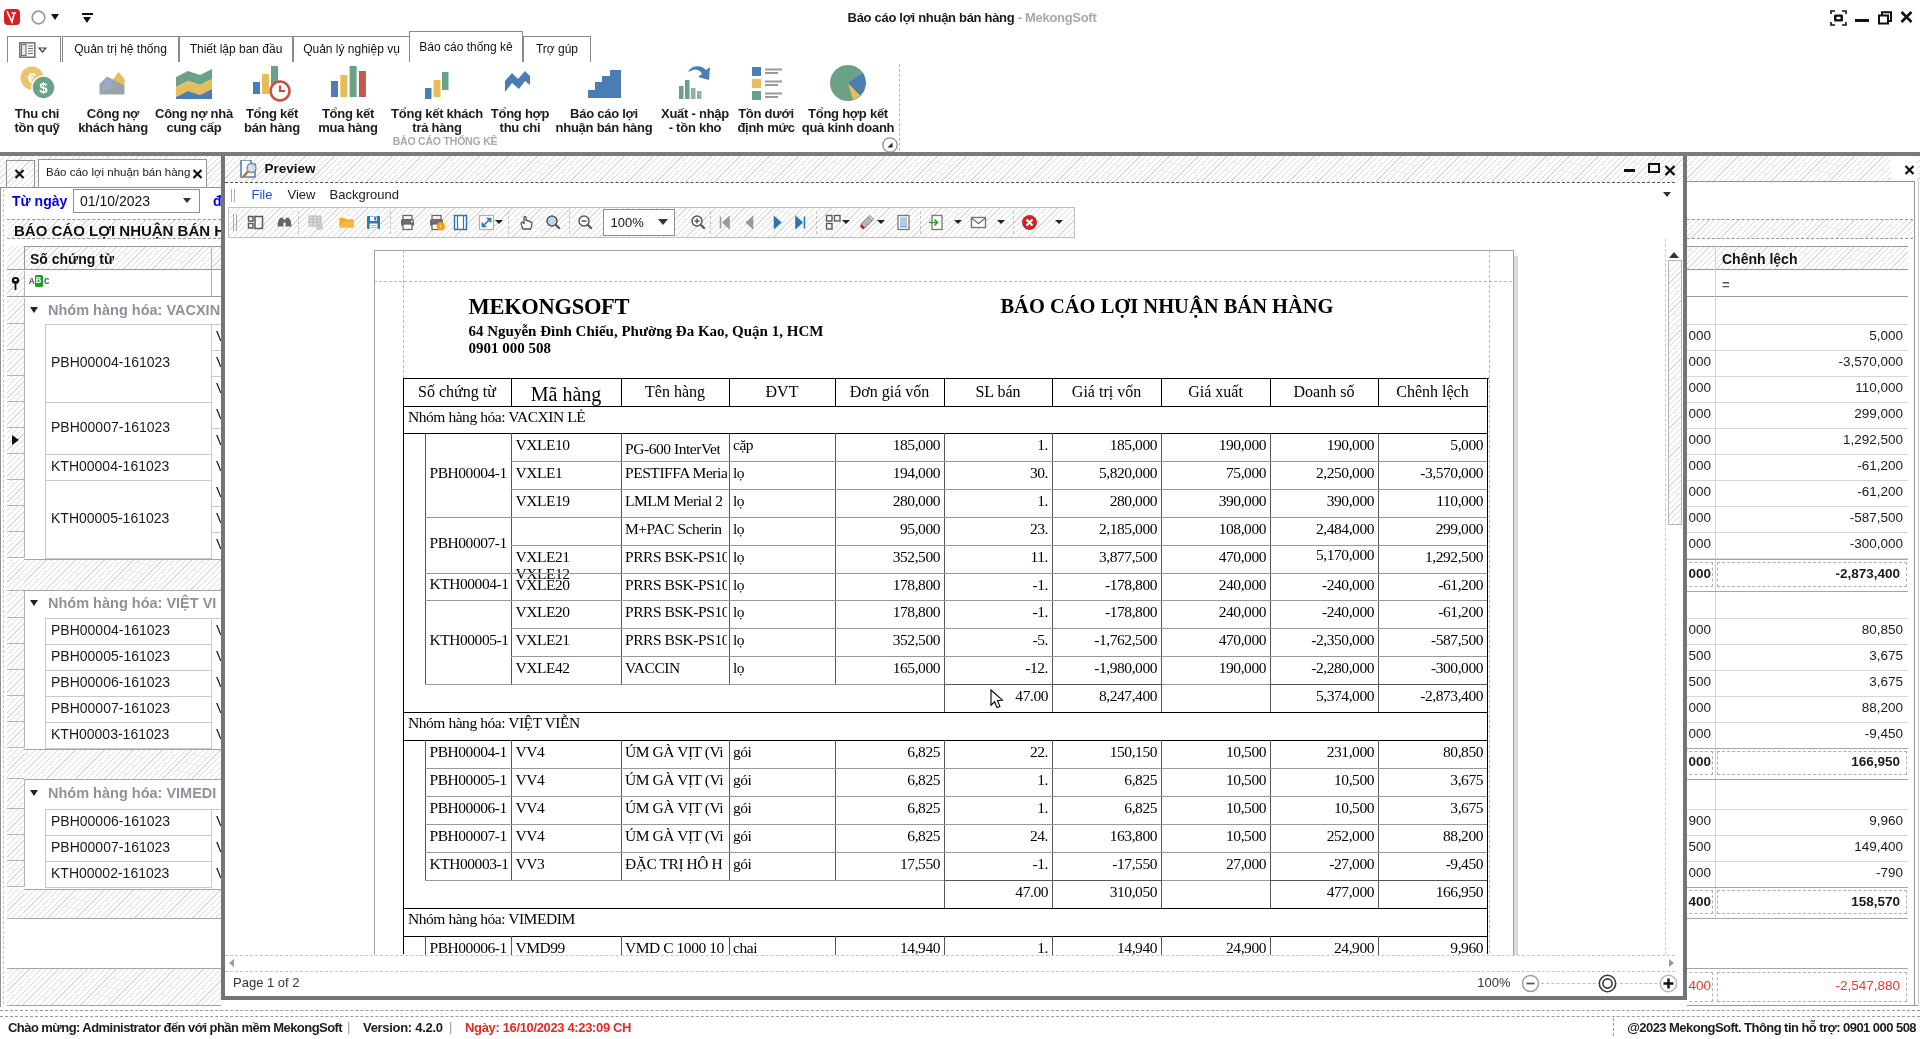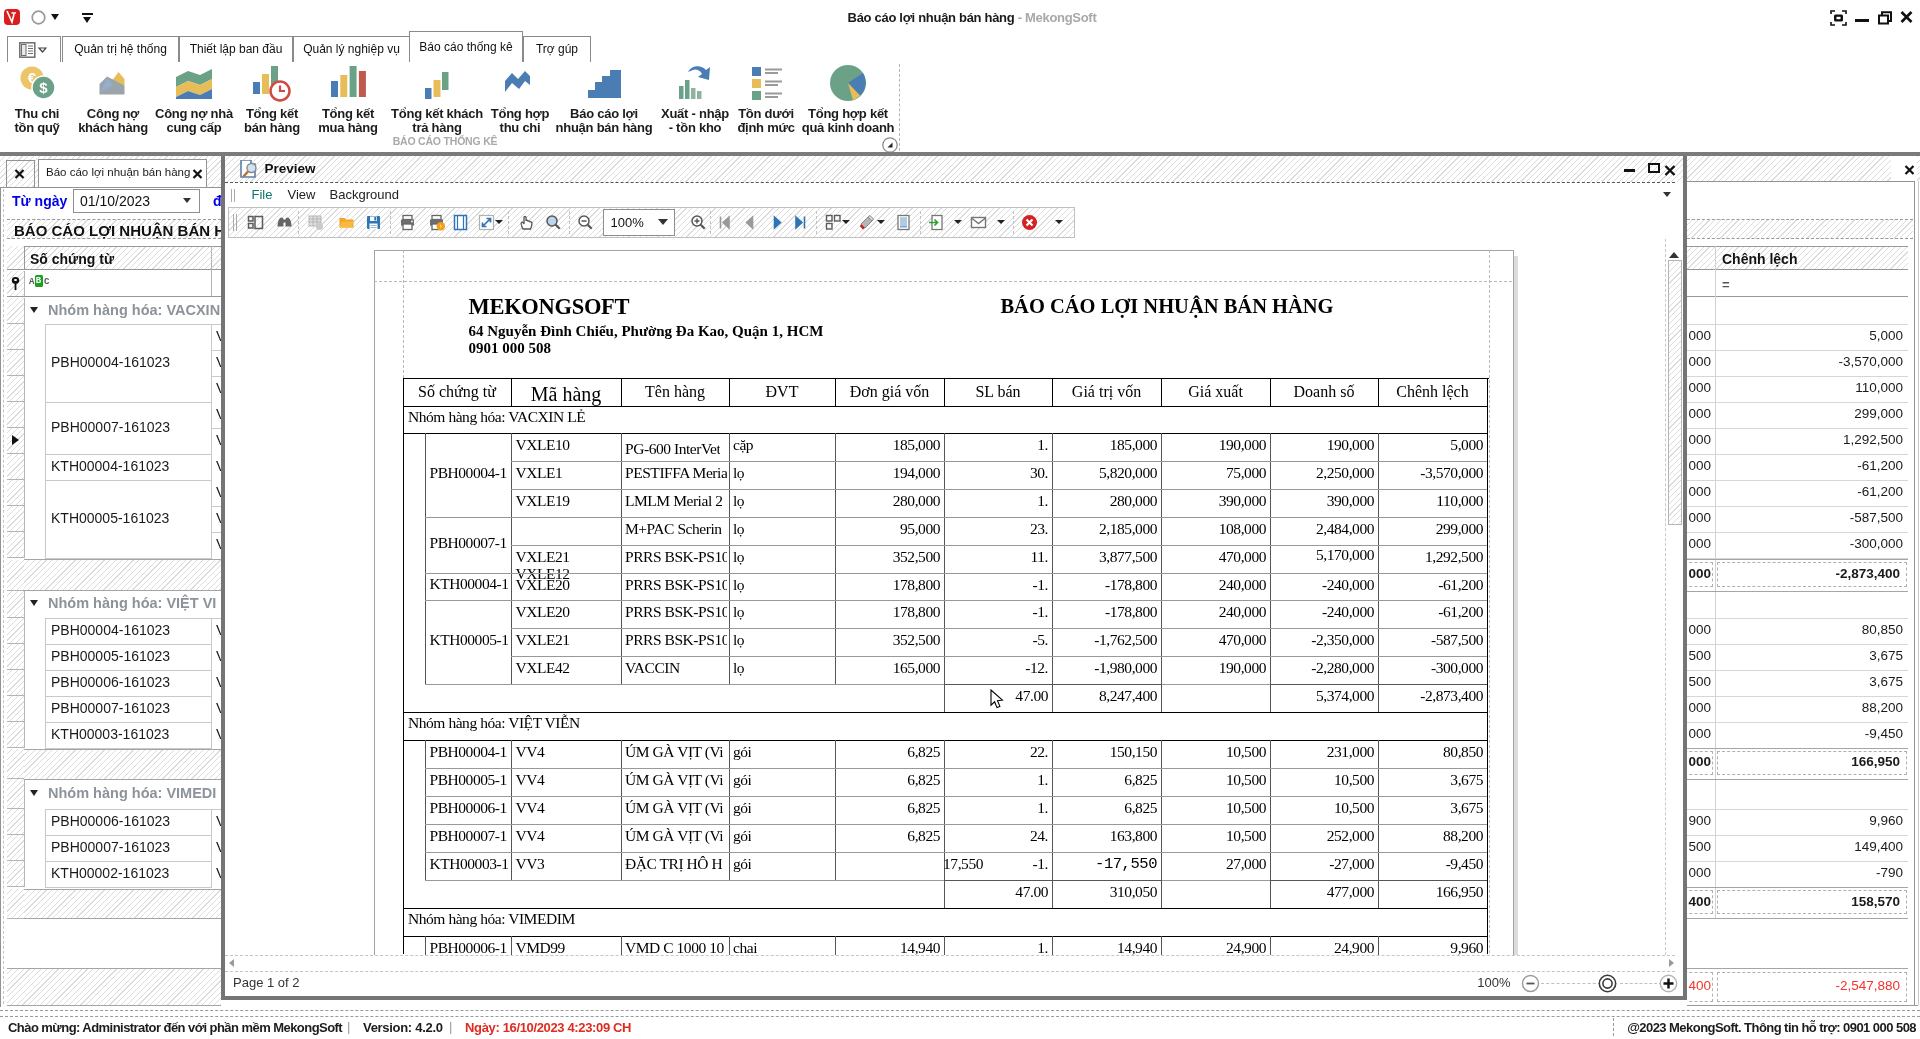--- a/index.html
+++ b/index.html
@@ -371,21 +371,21 @@
  <path d="M10 11.5 L5.5 16.5" stroke="#b8742c" stroke-width="2.6"></path>
 </svg>
   <div class="abs b" style="left:44px;top:5px;font-size:13.5px;color:#111;">Preview</div>
   <div class="abs" style="left:1403px;top:13.5px;width:11px;height:2.5px;background:#111;"></div>
   <div class="abs" style="left:1427px;top:7.5px;width:8px;height:6px;border:2.5px solid #111;"></div>
   <svg class="abs" style="left:1443.5px;top:9px" width="12" height="11" viewBox="0 0 12 11">
       <path d="M1.5 1 L10.5 10 M10.5 1 L1.5 10" stroke="#111" stroke-width="2.4"></path>
     </svg>
   <div class="abs" style="left:4px;top:26px;width:1450.5px;border-top:1.5px dashed #555;"></div>
   <div class="abs" style="left:10px;top:33px;width:2px;height:13px;border-left:1.5px solid #aaa;border-right:1.5px solid #aaa;"></div>
-  <div class="abs" style="left:31px;top:31px;font-size:13px;color:#0f766e;">File</div>
+  <div class="abs" style="left:31px;top:31px;font-size:13px;color:#1d4ed8;">File</div>
   <div class="abs" style="left:67px;top:31px;font-size:13px;color:#222;">View</div>
   <div class="abs" style="left:109px;top:31px;font-size:13px;color:#222;">Background</div>
   <div class="abs" style="left:1442px;top:36px;width:0;height:0;border-left:4px solid transparent;border-right:4px solid transparent;border-top:5px solid #333;"></div>
   <div class="abs hatch" style="left:7px;top:51px;width:845px;height:29.5px;border:1px solid #c0c0c0;"></div>
   <div class="abs" style="left:12px;top:58px;width:2px;height:17px;border-left:1.5px solid #aaa;border-right:1.5px solid #aaa;"></div>
   <svg class="abs" style="left:26.5px;top:58px" width="17" height="17" viewBox="0 0 17 17">
       <rect x="8" y="2.5" width="7.5" height="12" fill="none" stroke="#5a5a5a" stroke-width="1.5"></rect>
       <rect x="1.5" y="2.5" width="4.5" height="4.5" fill="none" stroke="#5a5a5a" stroke-width="1.5"></rect>
       <rect x="1.5" y="9.5" width="4.5" height="4.5" fill="none" stroke="#5a5a5a" stroke-width="1.5"></rect>
     </svg>
@@ -703,23 +703,23 @@
   <div style="position:absolute;font-size:15.5px;letter-spacing:-0.45px;font-family:'Liberation Serif',serif;color:#000;white-space:nowrap;left:495.5px;top:588.3px;width:220px;text-align:right;">6,825</div>
   <div style="position:absolute;font-size:15.5px;letter-spacing:-0.45px;font-family:'Liberation Serif',serif;color:#000;white-space:nowrap;left:603.5px;top:588.3px;width:220px;text-align:right;">24.</div>
   <div style="position:absolute;font-size:15.5px;letter-spacing:-0.45px;font-family:'Liberation Serif',serif;color:#000;white-space:nowrap;left:712.5px;top:588.3px;width:220px;text-align:right;">163,800</div>
   <div style="position:absolute;font-size:15.5px;letter-spacing:-0.45px;font-family:'Liberation Serif',serif;color:#000;white-space:nowrap;left:821.5px;top:588.3px;width:220px;text-align:right;">10,500</div>
   <div style="position:absolute;font-size:15.5px;letter-spacing:-0.45px;font-family:'Liberation Serif',serif;color:#000;white-space:nowrap;left:929.5px;top:588.3px;width:220px;text-align:right;">252,000</div>
   <div style="position:absolute;font-size:15.5px;letter-spacing:-0.45px;font-family:'Liberation Serif',serif;color:#000;white-space:nowrap;left:1038.5px;top:588.3px;width:220px;text-align:right;">88,200</div>
   <div class="abs" style="left:200.0px;top:585.3px;width:1062.5px;border-top:1px solid #999;"></div>
   <div style="position:absolute;font-size:15.5px;letter-spacing:-0.45px;font-family:'Liberation Serif',serif;color:#000;white-space:nowrap;left:291.0px;top:616.2px;">VV3</div>
   <div style="position:absolute;font-size:15.5px;letter-spacing:-0.45px;font-family:'Liberation Serif',serif;color:#000;white-space:nowrap;overflow:hidden;max-width:102px;left:400.5px;top:616.2px;">ĐẶC TRỊ HÔ H</div>
   <div style="position:absolute;font-size:15.5px;letter-spacing:-0.45px;font-family:'Liberation Serif',serif;color:#000;white-space:nowrap;overflow:hidden;max-width:100px;left:508.5px;top:616.2px;">gói</div>
-  <div style="position:absolute;font-size:15.5px;letter-spacing:-0.45px;font-family:'Liberation Serif',serif;color:#000;white-space:nowrap;left:495.5px;top:616.2px;width:220px;text-align:right;padding-left:43px;">17,550</div>
+  <div style="position:absolute;font-size:15.5px;letter-spacing:-0.45px;font-family:'Liberation Serif',serif;color:#000;white-space:nowrap;left:495.5px;top:616.2px;width:220px;text-align:right;">17,550</div>
   <div style="position:absolute;font-size:15.5px;letter-spacing:-0.45px;font-family:'Liberation Serif',serif;color:#000;white-space:nowrap;left:603.5px;top:616.2px;width:220px;text-align:right;">-1.</div>
-  <div style="position:absolute;font-size:15.5px;letter-spacing:-0.45px;font-family:Liberation Mono, monospace;color:#000;white-space:nowrap;left:712.5px;top:616.2px;width:220px;text-align:right;">-17,550</div>
+  <div style="position:absolute;font-size:15.5px;letter-spacing:-0.45px;font-family:Liberation Serif, serif;color:#000;white-space:nowrap;left:712.5px;top:616.2px;width:220px;text-align:right;">-17,550</div>
   <div style="position:absolute;font-size:15.5px;letter-spacing:-0.45px;font-family:'Liberation Serif',serif;color:#000;white-space:nowrap;left:821.5px;top:616.2px;width:220px;text-align:right;">27,000</div>
   <div style="position:absolute;font-size:15.5px;letter-spacing:-0.45px;font-family:'Liberation Serif',serif;color:#000;white-space:nowrap;left:929.5px;top:616.2px;width:220px;text-align:right;">-27,000</div>
   <div style="position:absolute;font-size:15.5px;letter-spacing:-0.45px;font-family:'Liberation Serif',serif;color:#000;white-space:nowrap;left:1038.5px;top:616.2px;width:220px;text-align:right;">-9,450</div>
   <div class="abs" style="left:200.0px;top:613.2px;width:1062.5px;border-top:1px solid #999;"></div>
   <div style="position:absolute;font-size:15.5px;letter-spacing:-0.45px;font-family:'Liberation Serif',serif;color:#000;white-space:nowrap;left:205.0px;top:504.55px;">PBH00004-1</div>
   <div style="position:absolute;font-size:15.5px;letter-spacing:-0.45px;font-family:'Liberation Serif',serif;color:#000;white-space:nowrap;left:205.0px;top:532.45px;">PBH00005-1</div>
   <div style="position:absolute;font-size:15.5px;letter-spacing:-0.45px;font-family:'Liberation Serif',serif;color:#000;white-space:nowrap;left:205.0px;top:560.35px;">PBH00006-1</div>
   <div style="position:absolute;font-size:15.5px;letter-spacing:-0.45px;font-family:'Liberation Serif',serif;color:#000;white-space:nowrap;left:205.0px;top:588.25px;">PBH00007-1</div>
   <div style="position:absolute;font-size:15.5px;letter-spacing:-0.45px;font-family:'Liberation Serif',serif;color:#000;white-space:nowrap;left:205.0px;top:616.1500000000001px;">KTH00003-1</div>
   <div class="abs" style="left:200.0px;top:641.1px;width:1062.5px;border-top:1px solid #999;"></div>

